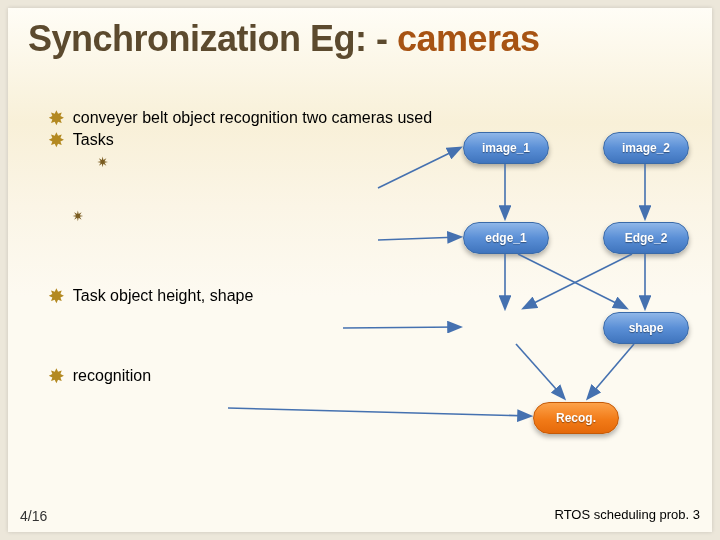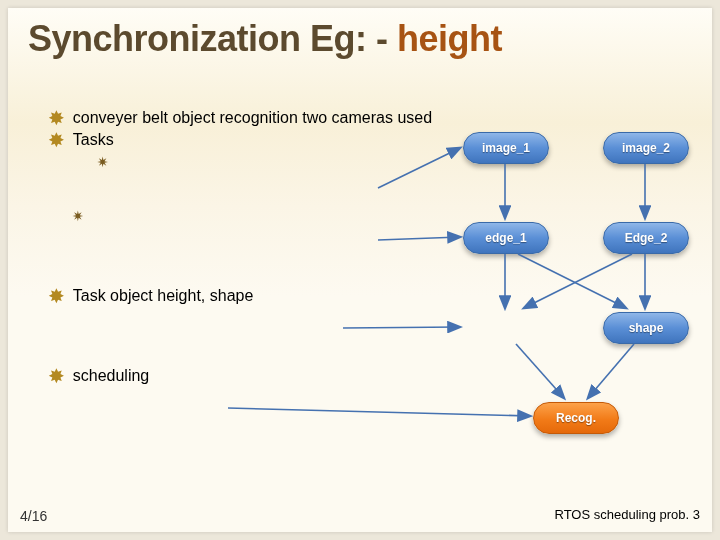--- a/index.html
+++ b/index.html
@@ -86,21 +86,21 @@
     width: 704px; height: 524px;
     pointer-events:none;
   }
 </style>
 </head>
 <body>
 
 <div class="slide">
 
   <div class="title">
-    <span>Synchronization Eg: - </span><span class="accent">height</span>
+    <span>Synchronization Eg: - </span><span class="accent">cameras</span>
   </div>
 
   <div class="body">
     <div class="b1">
       <span class="mk">✸</span>
       <span> conveyer belt object recognition two cameras used</span>
     </div>
     <div class="b1">
       <span class="mk">✸</span>
       <div style="flex:1">
@@ -123,21 +123,21 @@
       <span class="mk">✸</span>
       <span>
         <span>Task</span><b style="font-weight:normal"> object height, shape</b>
       </span>
     </div>
 
     <div class="sp3"></div>
 
     <div class="b1">
       <span class="mk">✸</span>
-      <span> scheduling</span>
+      <span> recognition</span>
     </div>
   </div>
 
   <div class="node node-blue" style="left:455px; top:124px;">
       <span>image_1</span>
     </div>
   <div class="node node-blue" style="left:595px; top:124px;">
       <span>image_2</span>
     </div>
   <div class="node node-blue" style="left:455px; top:214px;">

